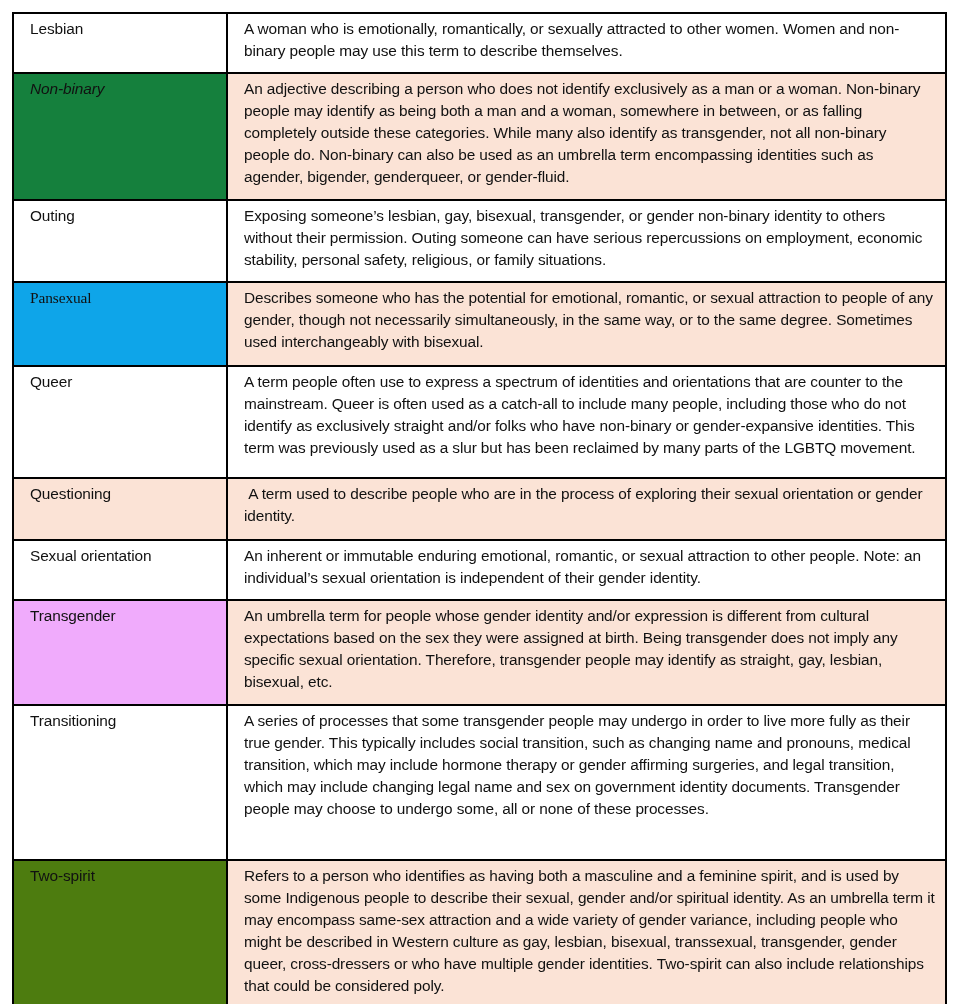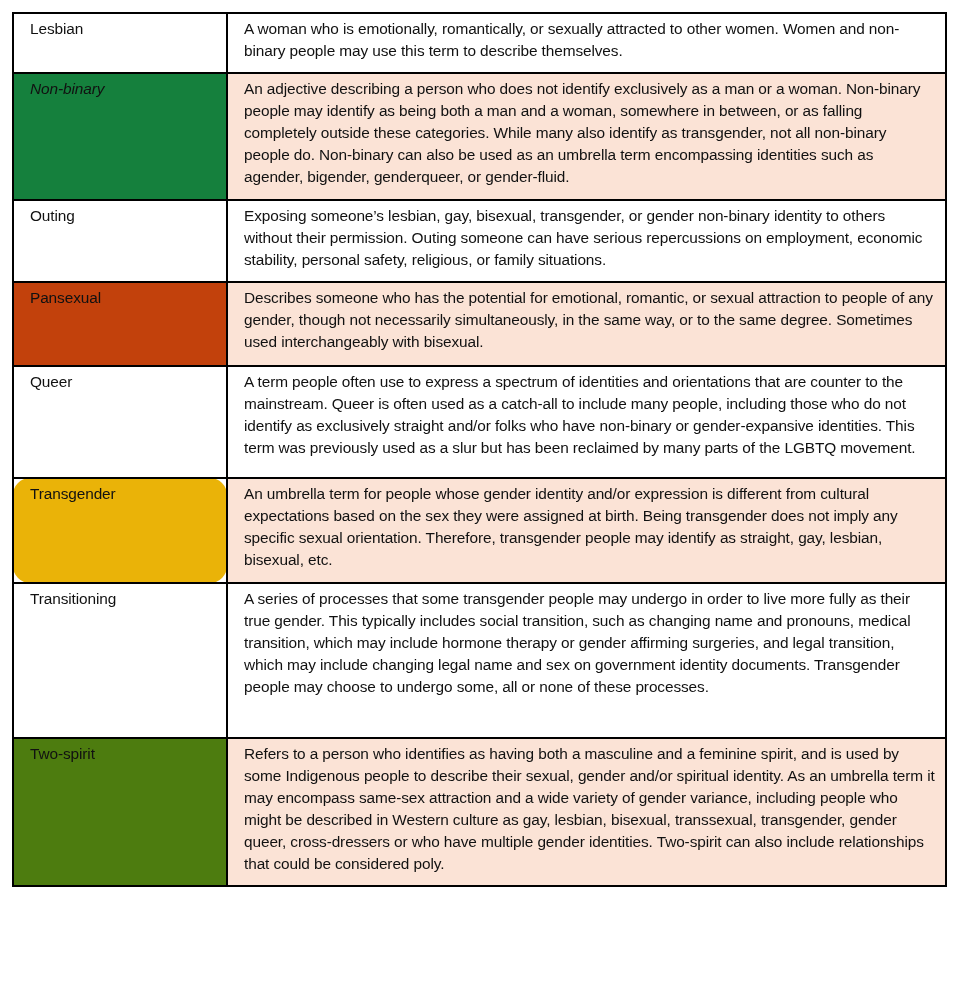--- a/index.html
+++ b/index.html
@@ -31,29 +31,37 @@
     </tr>
     <tr class="row shaded" style="height:127px">
       <td class="term" style="background: #15803d; font-style: italic;">Non-binary</td>
       <td class="def" style="background: rgb(251, 227, 214);">An adjective describing a person who does not identify exclusively as a man or a woman. Non-binary people may identify as being both a man and a woman, somewhere in between, or as falling completely outside these categories. While many also identify as transgender, not all non-binary people do. Non-binary can also be used as an umbrella term encompassing identities such as agender, bigender, genderqueer, or gender-fluid.</td>
     </tr>
     <tr class="row" style="height:63px">
       <td class="term">Outing</td>
       <td class="def">Exposing someone’s lesbian, gay, bisexual, transgender, or gender non-binary identity to others without their permission. Outing someone can have serious repercussions on employment, economic stability, personal safety, religious, or family situations.</td>
     </tr>
     <tr class="row shaded" style="height:84px">
-      <td class="term" style="background: #c2410c;">Pansexual</td>
+      <td class="term" style="background: #0ea5e9; font-family: Liberation Serif, serif;">Pansexual</td>
       <td class="def" style="background: rgb(251, 227, 214);">Describes someone who has the potential for emotional, romantic, or sexual attraction to people of any gender, though not necessarily simultaneously, in the same way, or to the same degree. Sometimes used interchangeably with bisexual.</td>
     </tr>
     <tr class="row" style="height:112px">
       <td class="term">Queer</td>
       <td class="def">A term people often use to express a spectrum of identities and orientations that are counter to the mainstream. Queer is often used as a catch-all to include many people, including those who do not identify as exclusively straight and/or folks who have non-binary or gender-expansive identities. This term was previously used as a slur but has been reclaimed by many parts of the LGBTQ movement.</td>
     </tr>
+    <tr class="row shaded" style="height:62px">
+      <td class="term" style="background: rgb(251, 227, 214);">Questioning</td>
+      <td class="def" style="white-space: pre-wrap; background: rgb(251, 227, 214);"> A term used to describe people who are in the process of exploring their sexual orientation or gender identity.</td>
+    </tr>
+    <tr class="row" style="height:60px">
+      <td class="term">Sexual orientation</td>
+      <td class="def">An inherent or immutable enduring emotional, romantic, or sexual attraction to other people. Note: an individual’s sexual orientation is independent of their gender identity.</td>
+    </tr>
     <tr class="row shaded" style="height:105px">
-      <td class="term" style="background: #eab308; border-radius: 17px;">Transgender</td>
+      <td class="term" style="background: #f0abfc;">Transgender</td>
       <td class="def" style="background: rgb(251, 227, 214);">An umbrella term for people whose gender identity and/or expression is different from cultural expectations based on the sex they were assigned at birth. Being transgender does not imply any specific sexual orientation. Therefore, transgender people may identify as straight, gay, lesbian, bisexual, etc.</td>
     </tr>
     <tr class="row" style="height:155px">
       <td class="term">Transitioning</td>
       <td class="def">A series of processes that some transgender people may undergo in order to live more fully as their true gender. This typically includes social transition, such as changing name and pronouns, medical transition, which may include hormone therapy or gender affirming surgeries, and legal transition, which may include changing legal name and sex on government identity documents. Transgender people may choose to undergo some, all or none of these processes.</td>
     </tr>
     <tr class="row shaded" style="height:148px">
       <td class="term" style="background: #4d7c0f;">Two-spirit</td>
       <td class="def" style="background: rgb(251, 227, 214);">Refers to a person who identifies as having both a masculine and a feminine spirit, and is used by some Indigenous people to describe their sexual, gender and/or spiritual identity. As an umbrella term it may encompass same-sex attraction and a wide variety of gender variance, including people who might be described in Western culture as gay, lesbian, bisexual, transsexual, transgender, gender queer, cross-dressers or who have multiple gender identities. Two-spirit can also include relationships that could be considered poly.</td>
     </tr>

